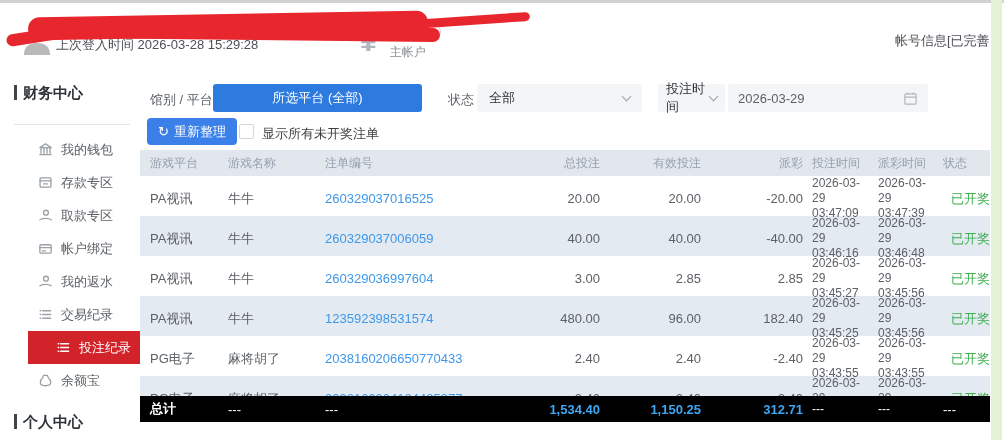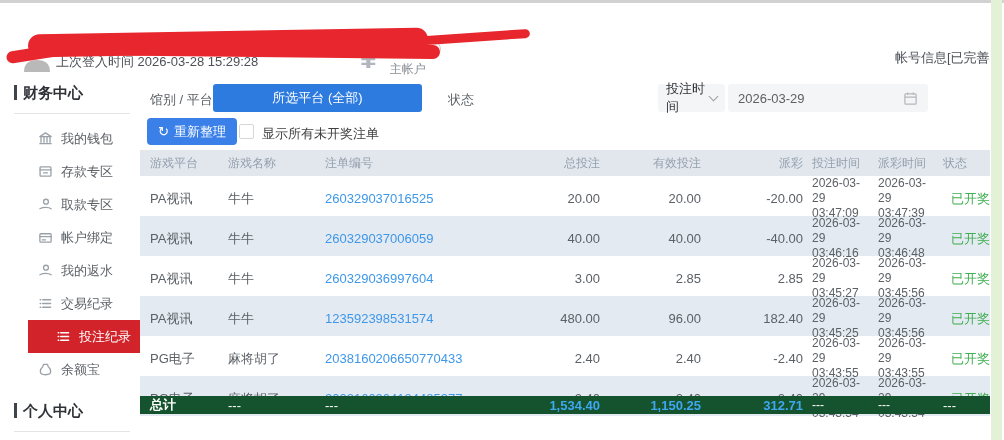--- a/index.html
+++ b/index.html
@@ -3,41 +3,41 @@
 <meta charset="utf-8">
 <style>
   * { margin:0; padding:0; box-sizing:border-box; }
   body { background:#fff; }
   .page { position:relative; width:1004px; height:440px; background:#fff; overflow:hidden;
           font-family:"Liberation Sans","DejaVu Sans",sans-serif; }
   .top-hairline { position:absolute; top:0; left:0; width:100%; height:3px; background:#d2d2d2; }
   .green-strip { position:absolute; top:0; right:2px; width:11px; bottom:0; background:#e3f2d7; }
 
   
-  .topbar { position:absolute; left:0; top:20px; width:990px; height:69px; background:#fff; }
+  .topbar { position:absolute; left:0; top:3px; width:990px; height:69px; background:#fff; }
   .avatar { position:absolute; left:22px; top:26px; }
   .login-time { position:absolute; left:56px; top:33px; font-size:13px; color:#4d5156; }
   .scribble { position:absolute; background:#e8262d; z-index:3; }
   .s1 { left:28px; top:11px; width:400px; height:23px; border-radius:12px; transform:rotate(-1deg); }
   .s2 { left:60px; top:23px; width:380px; height:14px; border-radius:8px; transform:rotate(0.6deg); }
   .s3 { left:382px; top:14px; width:148px; height:9px; border-radius:5px; transform:rotate(-4deg); }
   .s4 { left:6px; top:25px; width:92px; height:12px; border-radius:6px; transform:rotate(-9deg); }
   .wallet { position:absolute; left:360px; top:21px; display:flex; gap:13px; }
   .yuan { font-size:30px; line-height:34px; font-weight:700; color:#b2b7bd; }
   .wallet-top { display:flex; align-items:center; gap:8px; }
   .balance { font-size:14px; font-weight:700; color:#2f3338; }
   .refresh-circle { width:16px; height:16px; border:1px solid #cfcfcf; border-radius:50%;
                     font-size:10px; line-height:14px; text-align:center; color:#9a9a9a; cursor:pointer; }
   .account-label { margin-top:4px; font-size:12px; color:#8a8f94; }
   .account-info { position:absolute; right:0; top:29px; width:95px; overflow:hidden; white-space:nowrap;
                   font-size:13px; color:#4d5156; cursor:pointer; }
 
   
   .sidebar { position:absolute; left:0; top:72px; width:140px; bottom:0; background:#fff; }
-  .section-title { position:relative; margin:12px 10px 0 14px; padding:0 0 10px 9px;
+  .section-title { position:relative; margin:12px 10px 0 14px; padding:0 0 21px 9px;
                    border-bottom:1px solid #e5e5e5; font-size:15px; font-weight:700; color:#2f3338; }
   .section-title::before { content:""; position:absolute; left:0; top:1px; width:3px; height:15px; background:#3f444a; }
   .sidebar ul { list-style:none; margin-top:8px; }
   .sidebar li { height:33px; display:flex; align-items:center; gap:8px; padding-left:38px;
                 font-size:13px; color:#5c6166; cursor:pointer; }
   .sidebar li .icon { width:15px; height:15px; display:inline-flex; color:#9aa1a8; flex:0 0 15px; }
   .sidebar li .icon svg { width:15px; height:15px; stroke:currentColor; fill:none; stroke-width:1.4; stroke-linecap:round; stroke-linejoin:round; }
   .sidebar li.active { background:#d2232a; color:#fff; margin-left:28px; padding-left:28px; }
   .sidebar li.active .icon { color:#fff; }
   .section-2 .section-title { margin-top:16px; }
@@ -76,21 +76,21 @@
               align-items:center; padding-left:10px; }
   .thead { height:26px; background:#e2e7ee; color:#95a0ad; font-size:12px; }
   .trow { height:40px; font-size:13px; color:#5c6166; }
   .trow.even { background:#e4eaf2; }
   .c-right { text-align:right; }
   .order-link { color:#3e97e8; cursor:pointer; }
   .c-time { font-size:12px; line-height:15px; padding-left:9px; }
   .c-time2 { padding-left:5px; }
   .c-status { padding-left:5px; }
   .status-green { color:#3fae4f;text-align:right; }
-  .totals { position:absolute; left:0; top:246px; width:100%; height:18px; background:#14532d;
+  .totals { position:absolute; left:0; top:246px; width:100%; height:26px; background:#000000;
             color:#fff; font-size:13px; }
   .totals .t-label { font-weight:700; }
   .totals .c-blue { color:#3fa6f2; font-weight:700; }
 </style>
 </head>
 <body>
 
 <div class="page">
   <div class="top-hairline"></div>
 
@@ -207,20 +207,24 @@
       </ul>
     </div>
   </aside>
 
   <main class="content">
 
     <div class="filter-row">
       <span class="flabel lbl-platform">馆别 / 平台</span>
       <button class="platform-btn">所选平台 (全部)</button>
       <span class="flabel lbl-status">状态</span>
+      <div class="select status-select">
+        <span>全部</span>
+        <i class="chev"></i>
+      </div>
       <div class="select time-type-select">
         <span>投注时间</span>
         <i class="chev"></i>
       </div>
       <div class="date-input">
         <span>2026-03-29</span>
         <svg width="15" height="15" viewBox="0 0 16 16">
             <rect x="2" y="3" width="12" height="11" rx="1"></rect>
             <path d="M2 6.5 H14 M5 1.5 V4 M11 1.5 V4"></path>
           </svg>

